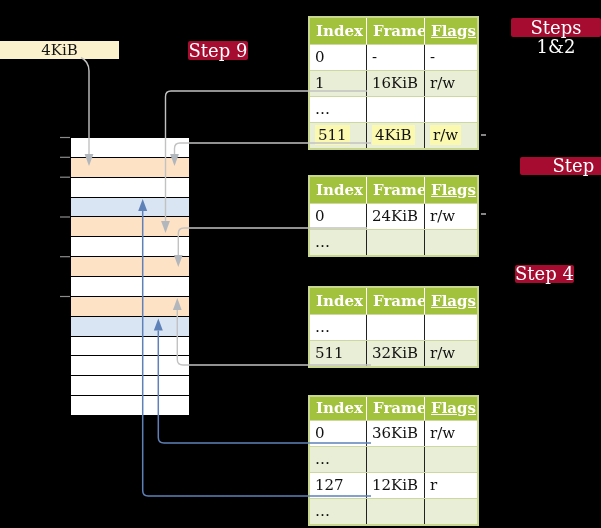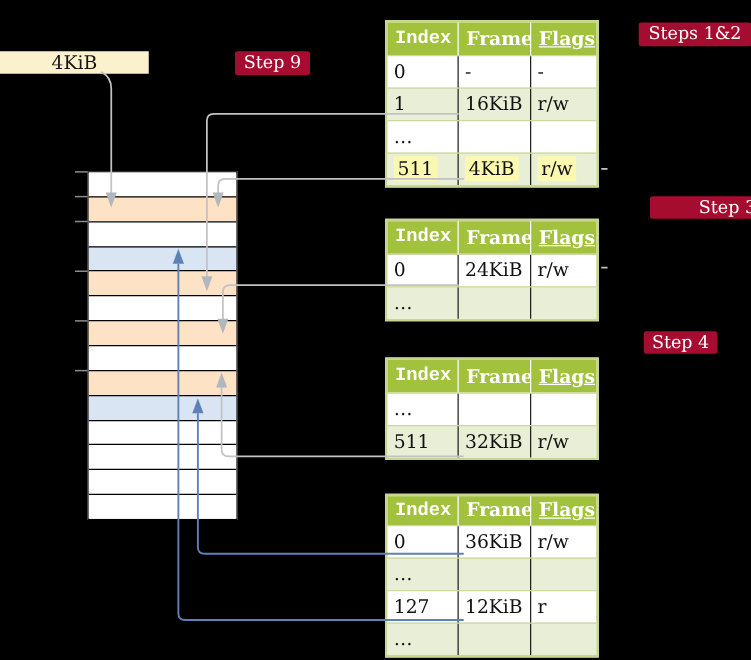--- a/index.html
+++ b/index.html
@@ -10,21 +10,21 @@
 
   
   .label-box {
     position:absolute; left:0; top:41px; width:119px; height:18px;
     background:#fcf1cd; color:#151515; font-size:15px;
     text-align:center; line-height:18px;
   }
 
   
   .badge {
-    position:absolute; background:#a60c2f; color:#fff; font-size:14px;
+    position:absolute; background:#a60c2f; color:#fff; font-size:18px;
     text-align:center; border-radius:2px;
   }
   #badge-step0   { left:188px; top:41px;  width:60px; height:19px; line-height:19px; }
   #badge-steps12 { left:511px; top:18px;  width:90px; height:19px; line-height:19px; }
   #badge-step3   { left:520px; top:157px; width:60px; height:18px; line-height:18px;padding-left:32px; }
   #badge-step4   { left:515px; top:265px; width:59px; height:18px; line-height:18px; }
 
   
   .memory {
     position:absolute; left:70px; top:137px; width:120px; height:279px;
@@ -44,21 +44,21 @@
   }
   #t1 { top:16px; }  #t2 { top:175px; }  #t3 { top:286px; }  #t4 { top:395px; }
 
   .pt-header { display:flex; background:#a2c13c; height:26px; }
   #t4 .pt-header { height:23px; }
   .pt-hcell {
     color:#fff; font-weight:bold; font-size:15px; line-height:26px;
     padding-left:6px; box-sizing:border-box; white-space:nowrap; overflow:hidden;
   }
   #t4 .pt-hcell { line-height:23px; }
-  .pt-hcell.c1 { width:57px; border-right:1px solid #fff;font-family:Liberation Mono, monospace; }
+  .pt-hcell.c1 { width:57px; border-right:1px solid #fff; }
   .pt-hcell.c2 { width:58px; border-right:1px solid #fff; }
   .pt-hcell.c3 { flex:1;text-decoration:underline; }
 
   .pt-row { display:flex; height:25px; border-top:1px solid #ccd89f; }
   .pt-row.alt { background:#e9efd6; }
   .pt-cell {
     font-size:15px; line-height:24px; padding-left:5px; box-sizing:border-box;
     color:#111; white-space:nowrap; overflow:hidden;
   }
   .pt-cell.c1 { width:57px; border-right:1px solid #222; }

